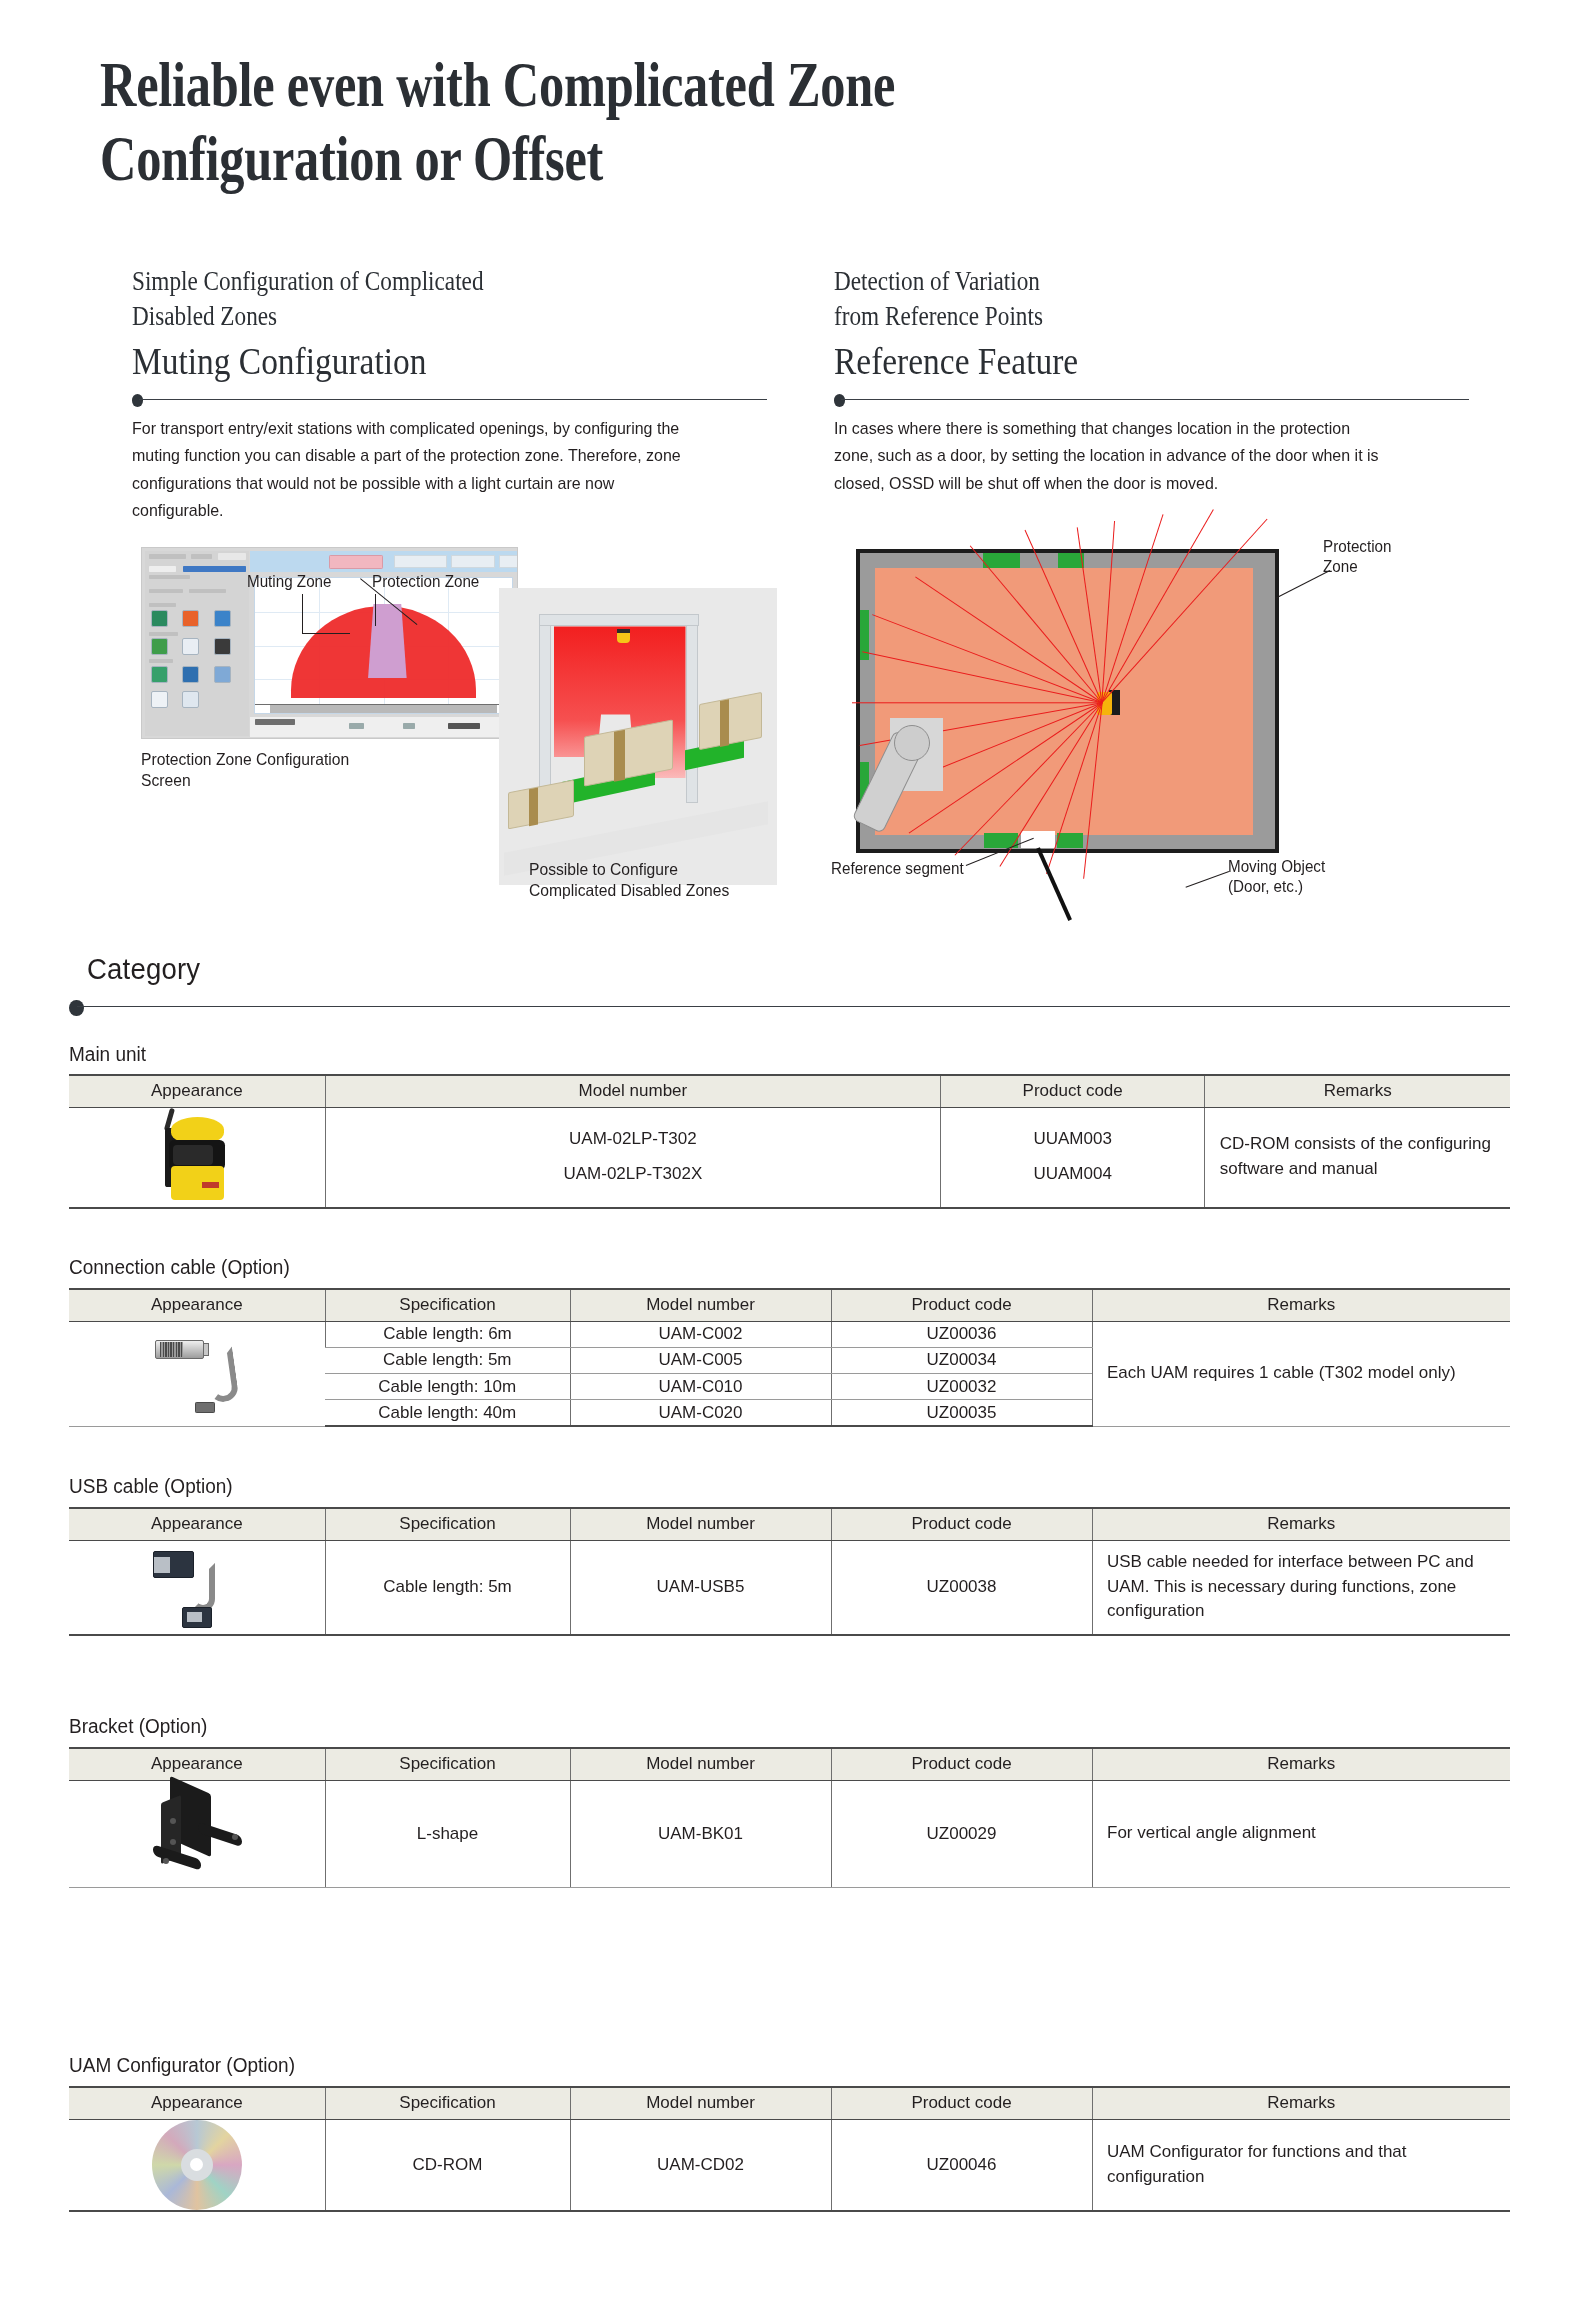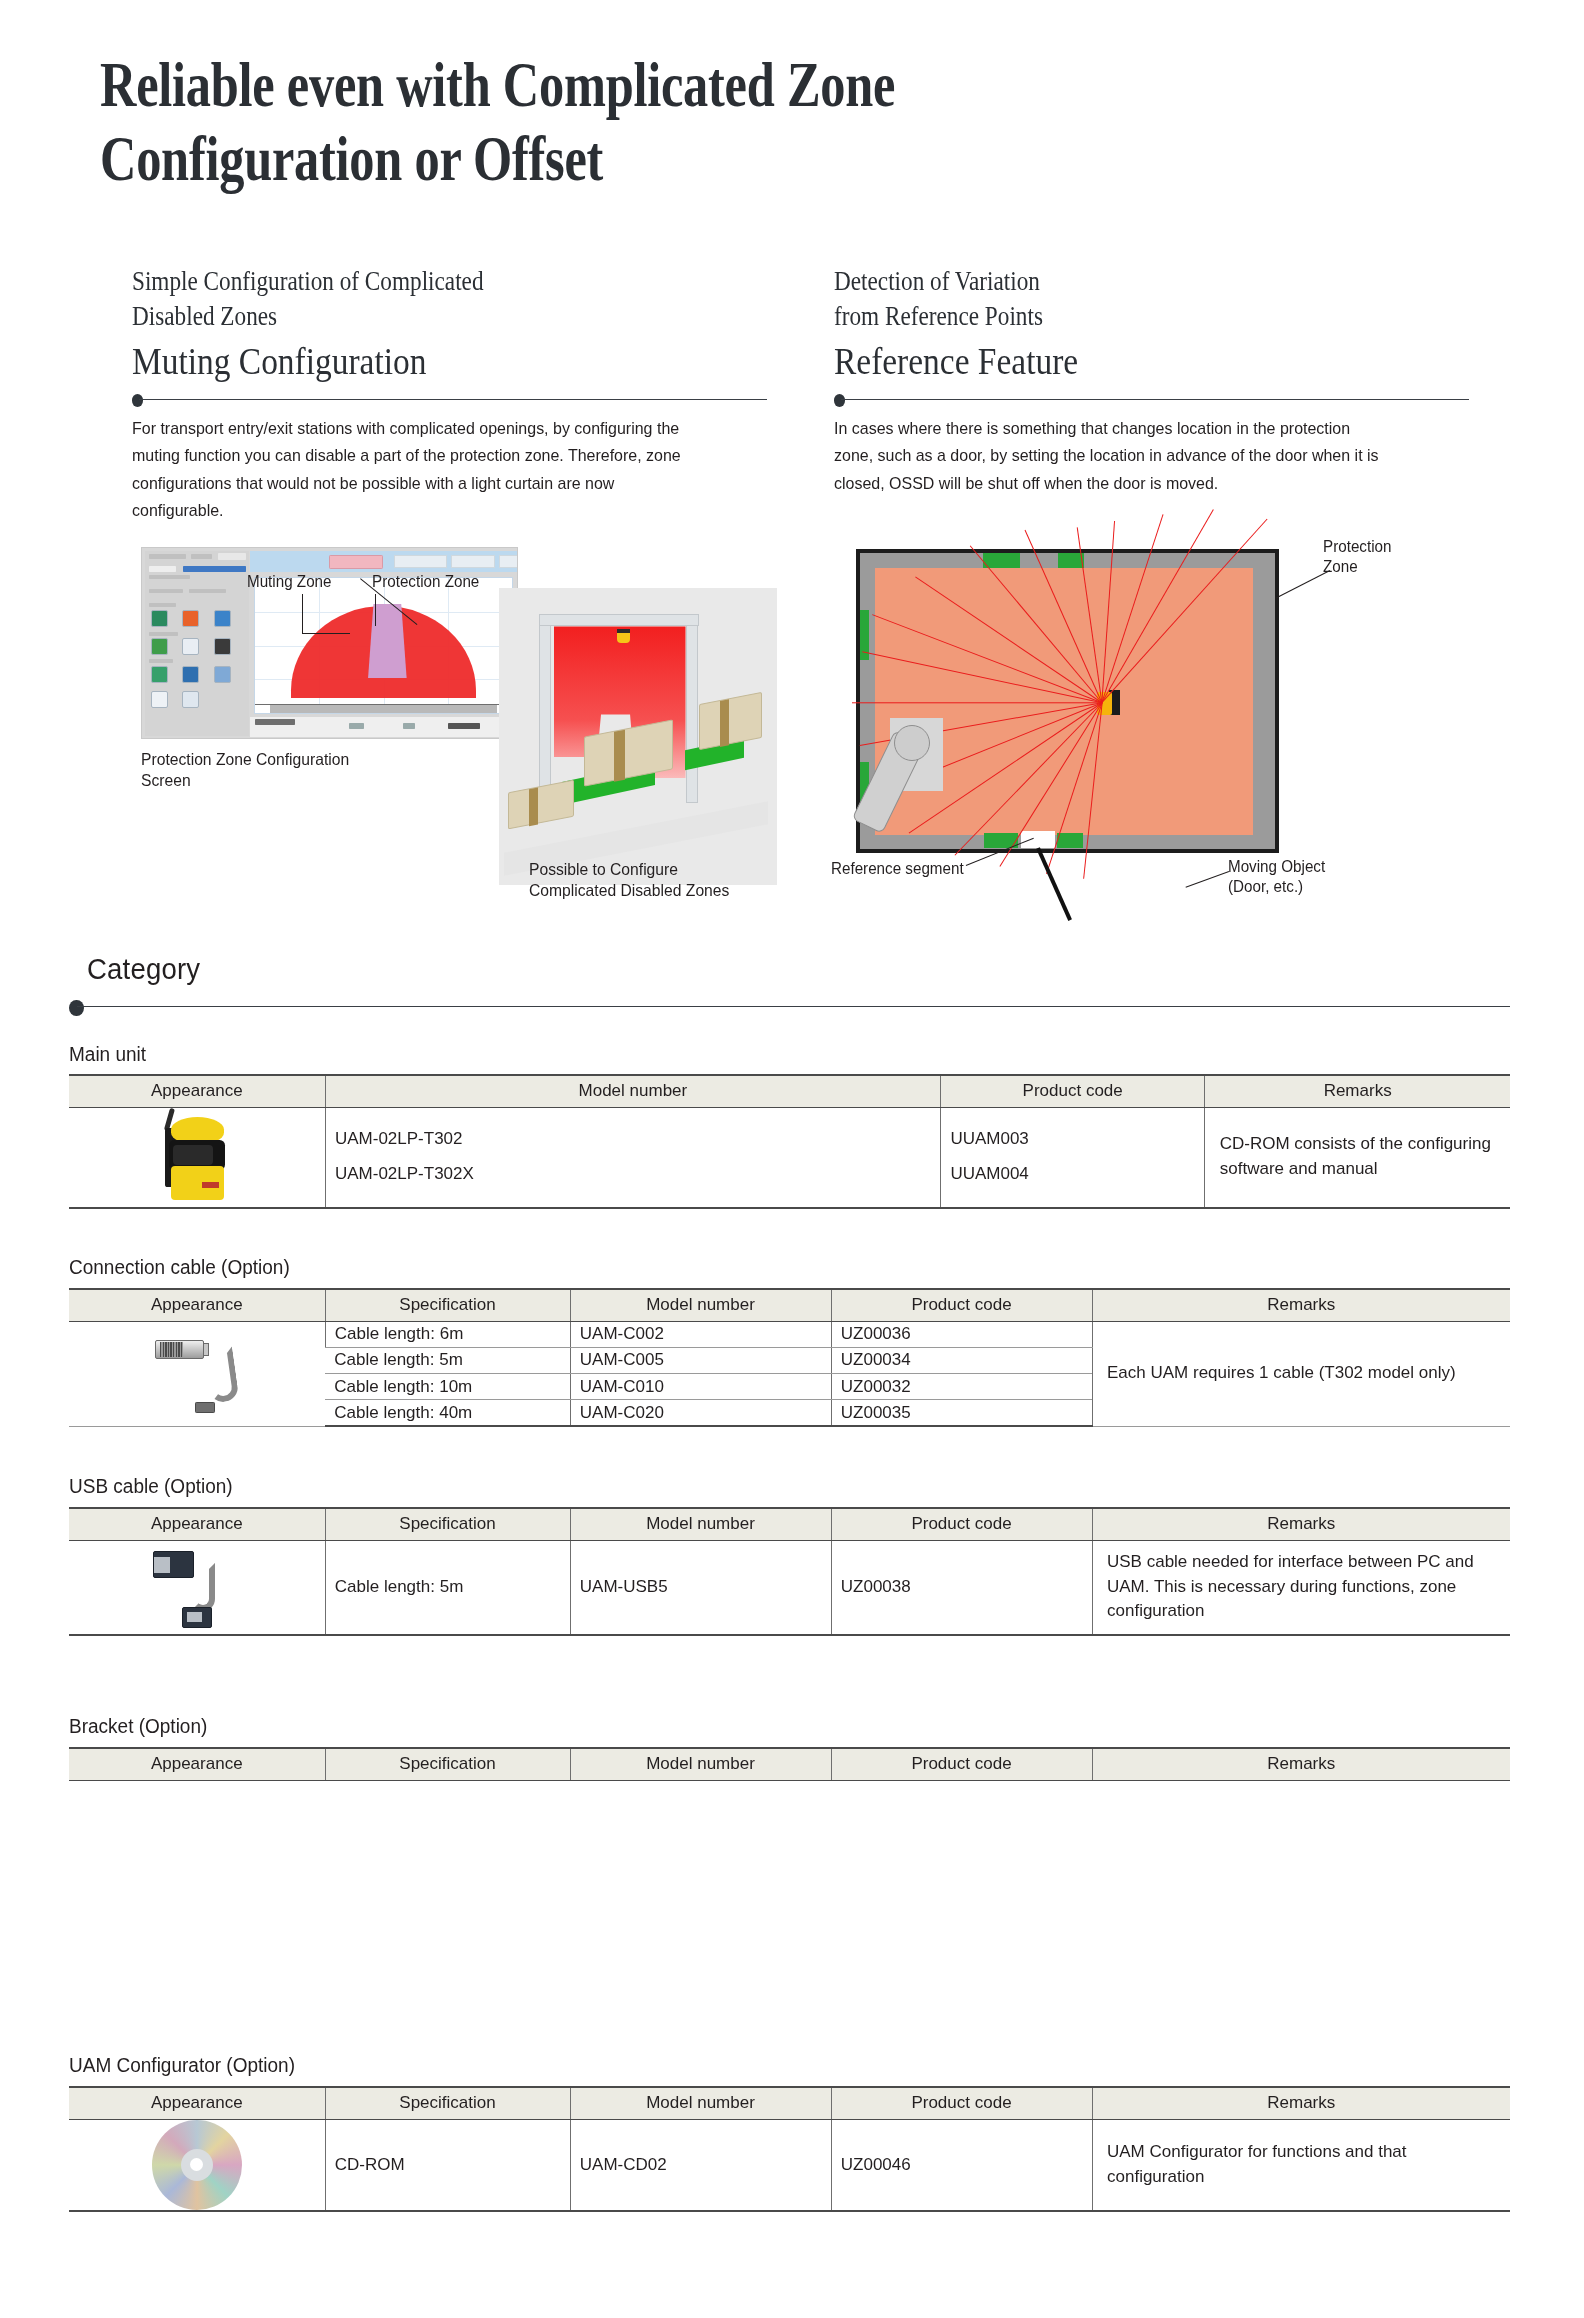--- a/index.html
+++ b/index.html
@@ -219,21 +219,21 @@
     font-weight: 400;
     text-align: center;
     padding: 5.3px 2.6px;
     height: 29px;
     border-left: 0.7px solid #6f6f6f;
     border-top: 2px solid #4a4a4a;
     border-bottom: 1.3px solid #4a4a4a;
   }
   table.spec th:first-child { border-left: none; }
   table.spec td {
-    text-align: left;
+    text-align: center;
     vertical-align: middle;
     padding: 6.6px 9.3px;
     border-left: 0.7px solid #6f6f6f;
     border-bottom: 0.7px solid #9a9a9a;
   }
   table.spec td:first-child { border-left: none; }
   table.spec tr.last td { border-bottom: 2px solid #4a4a4a; }
   table.spec td.remark { text-align: left; line-height: 1.45; padding-left: 14.5px; }
   table.spec td.tight { padding: 2.6px 9.3px; }
   table.spec .appr { padding: 0; }
@@ -604,20 +604,38 @@
   <thead>
       <tr>
     <th>Appearance</th>
     <th>Specification</th>
     <th>Model number</th>
     <th>Product code</th>
     <th>Remarks</th>
   </tr>
     </thead>
   <tbody>
+    <tr>
+      <td class="appr">
+        <div class="art art-brk1">
+          <div class="p1"></div>
+            <div class="p2"></div>
+            <div class="f1"></div>
+            <div class="f2"></div>
+          <div class="h" style="left:20px;top:37px;"></div>
+            <div class="h" style="left:20px;top:58px;"></div>
+          <div class="h" style="left:13.2px;top:77px;"></div>
+            <div class="h" style="left:82px;top:53px;"></div>
+        </div>
+      </td>
+      <td>L-shape</td>
+      <td>UAM-BK01</td>
+      <td>UZ00029</td>
+      <td class="remark">For vertical angle alignment</td>
+    </tr>
   </tbody>
 </table>
 
 <div class="tbl-label" style="top:2054px;">UAM Configurator (Option)</div>
 <table class="spec" style="top:2086px;">
   <colgroup>
       <col style="width:256px">
       <col style="width:245px">
       <col style="width:261px">
       <col style="width:261px">

